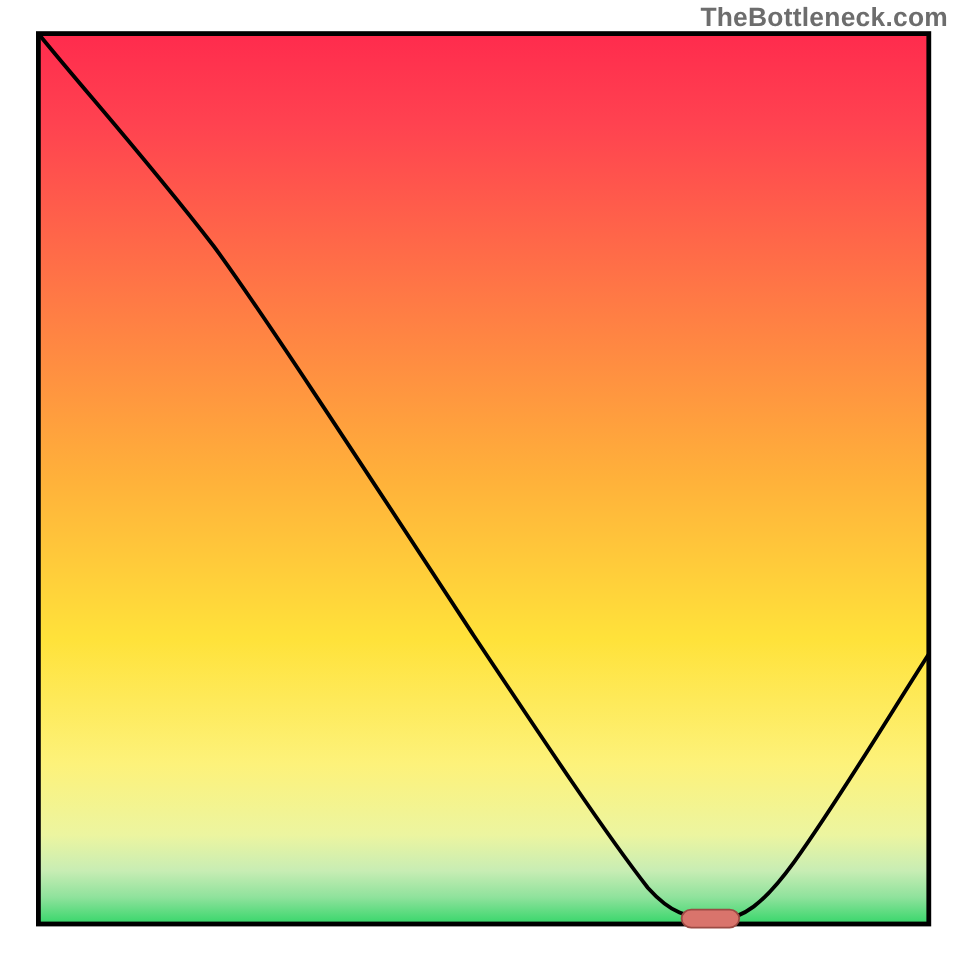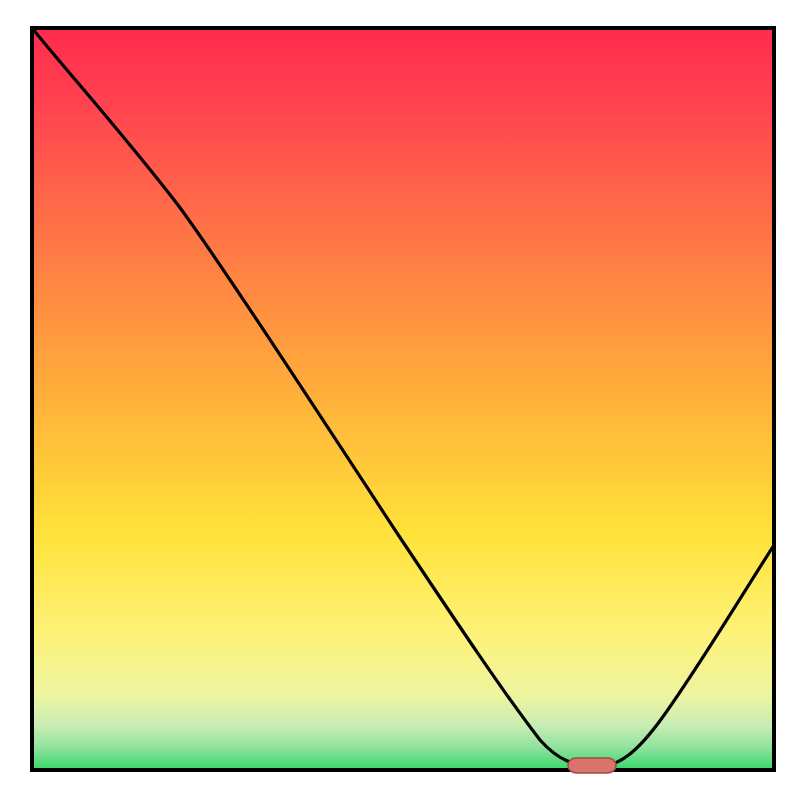--- a/index.html
+++ b/index.html
@@ -28,20 +28,21 @@
     position: absolute;
     left: 0;
     top: 0;
   }
 </style>
 </head>
 <body>
 
 <div class="frame">
 
+  <div class="watermark">TheBottleneck.com</div>
 
   <svg class="chart" width="800" height="800" viewBox="0 0 800 800">
     <defs>
 
       <linearGradient id="bg-grad" x1="0" y1="0" x2="0" y2="1">
         <stop offset="0%" stop-color="#ff2b4d"></stop>
         <stop offset="10%" stop-color="#ff4250"></stop>
         <stop offset="30%" stop-color="#ff7a45"></stop>
         <stop offset="50%" stop-color="#ffb13a"></stop>
         <stop offset="68%" stop-color="#ffe23a"></stop>

